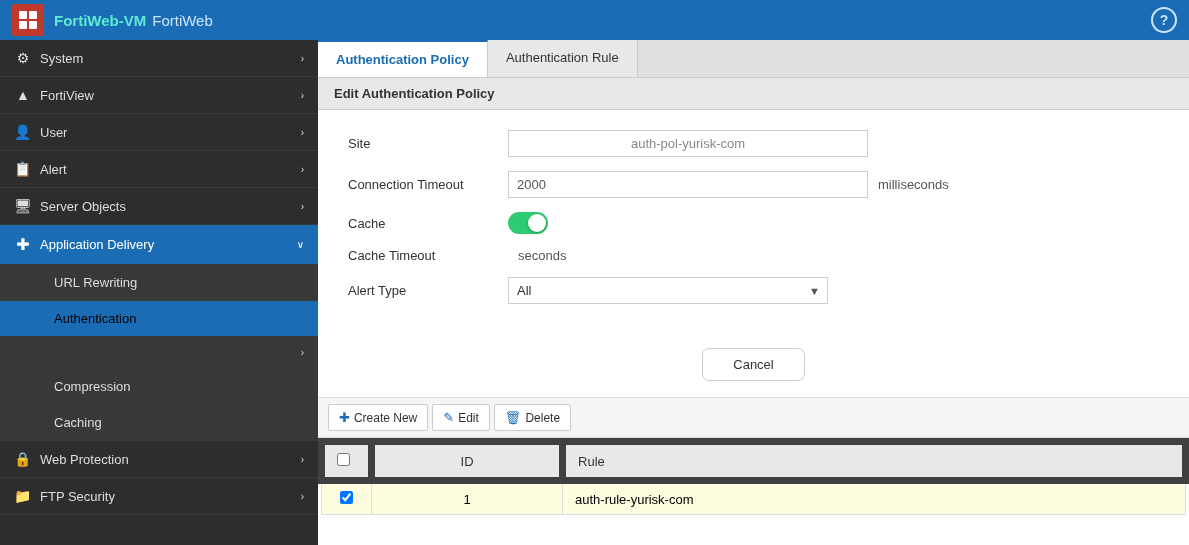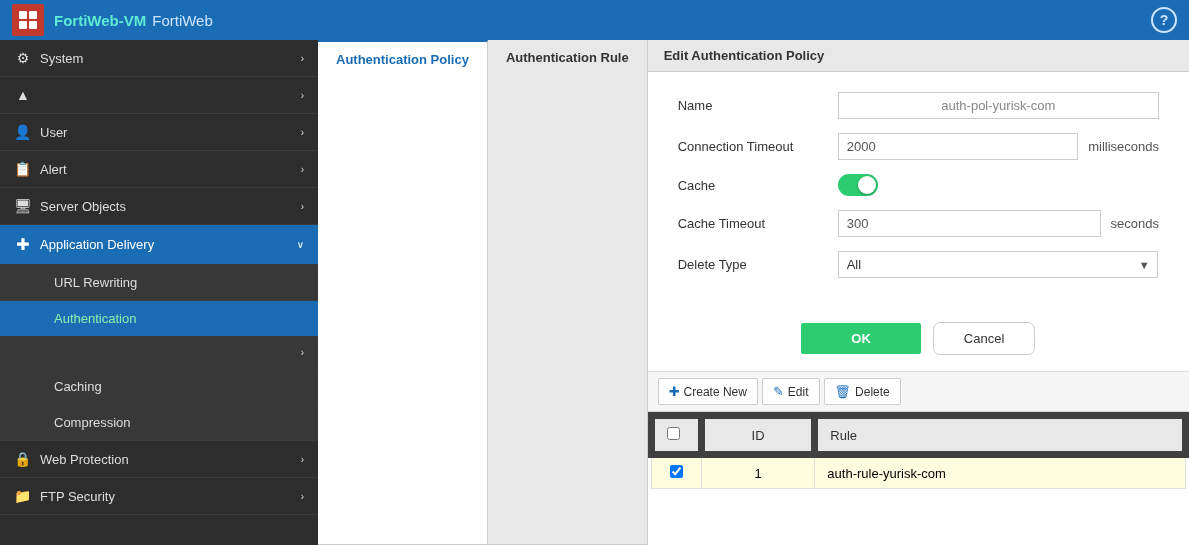--- a/index.html
+++ b/index.html
@@ -78,58 +78,57 @@
       display: flex;
       align-items: center;
       padding: 10px 14px;
       cursor: pointer;
       border-bottom: 1px solid #3a3a3a;
       color: #ddd;
       font-size: 13px;
     }
     .sidebar-item.active { background: #1a6db5; color: white; }
     .sidebar-item.sub-item { padding-left: 28px; background: #383838; }
-    .sidebar-item.sub-item.active { background: #1a6db5; color: #86efac; }
+    .sidebar-item.sub-item.active { background: #1a6db5; color: #000000; }
     .sidebar-item.expanded { background: #1a6db5; color: white; }
     .sidebar-icon {
       margin-right: 8px;
       font-size: 14px;
       width: 18px;
       text-align: center;
       flex-shrink: 0;
     }
     .sidebar-label { flex: 1; }
     .sidebar-arrow {
       font-size: 10px;
       margin-left: auto;
     }
 
     
     .main {
       flex: 1;
       display: flex;
-      flex-direction: row;
+      flex-direction: column;
       background: #f5f5f5;
       overflow: hidden;
     }
 
     
     .tabs {
       display: flex;
       background: #e0e0e0;
       border-bottom: 1px solid #ccc;
     }
     .tab {
       padding: 10px 18px;
       cursor: pointer;
       font-size: 13px;
       border-right: 1px solid #ccc;
       background: #e8e8e8;
       color: #333;
-      font-weight: bold;
     }
     .tab.active {
       background: white;
       border-bottom: none;
       color: #1a6db5;
       font-weight: bold;
       border-top: 2px solid #1a6db5;
     }
 
     
@@ -322,20 +321,21 @@
   <div class="sidebar">
 
     <div class="sidebar-item">
       <span class="sidebar-icon">⚙</span>
       <span class="sidebar-label">System</span>
       <span class="sidebar-arrow">›</span>
     </div>
 
     <div class="sidebar-item">
       <span class="sidebar-icon">▲</span>
+      <span class="sidebar-label">FortiView</span>
       <span class="sidebar-arrow">›</span>
     </div>
 
     <div class="sidebar-item">
       <span class="sidebar-icon">👤</span>
       <span class="sidebar-label">User</span>
       <span class="sidebar-arrow">›</span>
     </div>
 
     <div class="sidebar-item">
@@ -366,26 +366,26 @@
       <span class="sidebar-label">Authentication</span>
     </div>
 
     <div class="sidebar-item sub-item">
       <span class="sidebar-icon"></span>
       <span class="sidebar-arrow">›</span>
     </div>
 
     <div class="sidebar-item sub-item">
       <span class="sidebar-icon"></span>
-      <span class="sidebar-label">Caching</span>
+      <span class="sidebar-label">Compression</span>
     </div>
 
     <div class="sidebar-item sub-item">
       <span class="sidebar-icon"></span>
-      <span class="sidebar-label">Compression</span>
+      <span class="sidebar-label">Caching</span>
     </div>
 
     <div class="sidebar-item">
       <span class="sidebar-icon">🔒</span>
       <span class="sidebar-label">Web Protection</span>
       <span class="sidebar-arrow">›</span>
     </div>
 
     <div class="sidebar-item">
       <span class="sidebar-icon">📁</span>
@@ -405,59 +405,57 @@
       </div>
     </div>
 
     <div class="content">
 
       <div class="section-header">Edit Authentication Policy</div>
 
       <div class="form-area">
 
         <div class="form-row">
-          <span class="form-label">Name</span>
+          <span class="form-label">Site</span>
           <input class="form-input" type="text" value="auth-pol-yurisk-com" style="color: rgb(136, 136, 136); text-align: center;">
         </div>
 
         <div class="form-row">
           <span class="form-label">Connection Timeout</span>
           <input class="form-input" type="text" value="2000" style="">
           <span class="form-unit">milliseconds</span>
         </div>
 
         <div class="form-row">
           <span class="form-label">Cache</span>
           <div class="toggle">
             <div class="toggle-knob"></div>
           </div>
         </div>
 
         <div class="form-row">
           <span class="form-label">Cache Timeout</span>
-          <input class="form-input" type="text" value="300" style="">
           <span class="form-unit">seconds</span>
         </div>
 
         <div class="form-row">
-          <span class="form-label">Delete Type</span>
+          <span class="form-label">Alert Type</span>
           <div class="select-wrapper">
             <select class="form-select">
               <option>All</option>
               <option>None</option>
               <option>Custom</option>
             </select>
             <span class="select-arrow">▼</span>
           </div>
         </div>
 
       </div>
 
       <div class="button-row">
-        <button class="btn-ok">OK</button>
         <button class="btn-cancel">Cancel</button>
       </div>
 
       <div class="toolbar">
         <button class="toolbar-btn">
           <span class="toolbar-btn-icon">✚</span>
           <span>Create New</span>
         </button>
         <button class="toolbar-btn">
           <span class="toolbar-btn-icon">✎</span>

